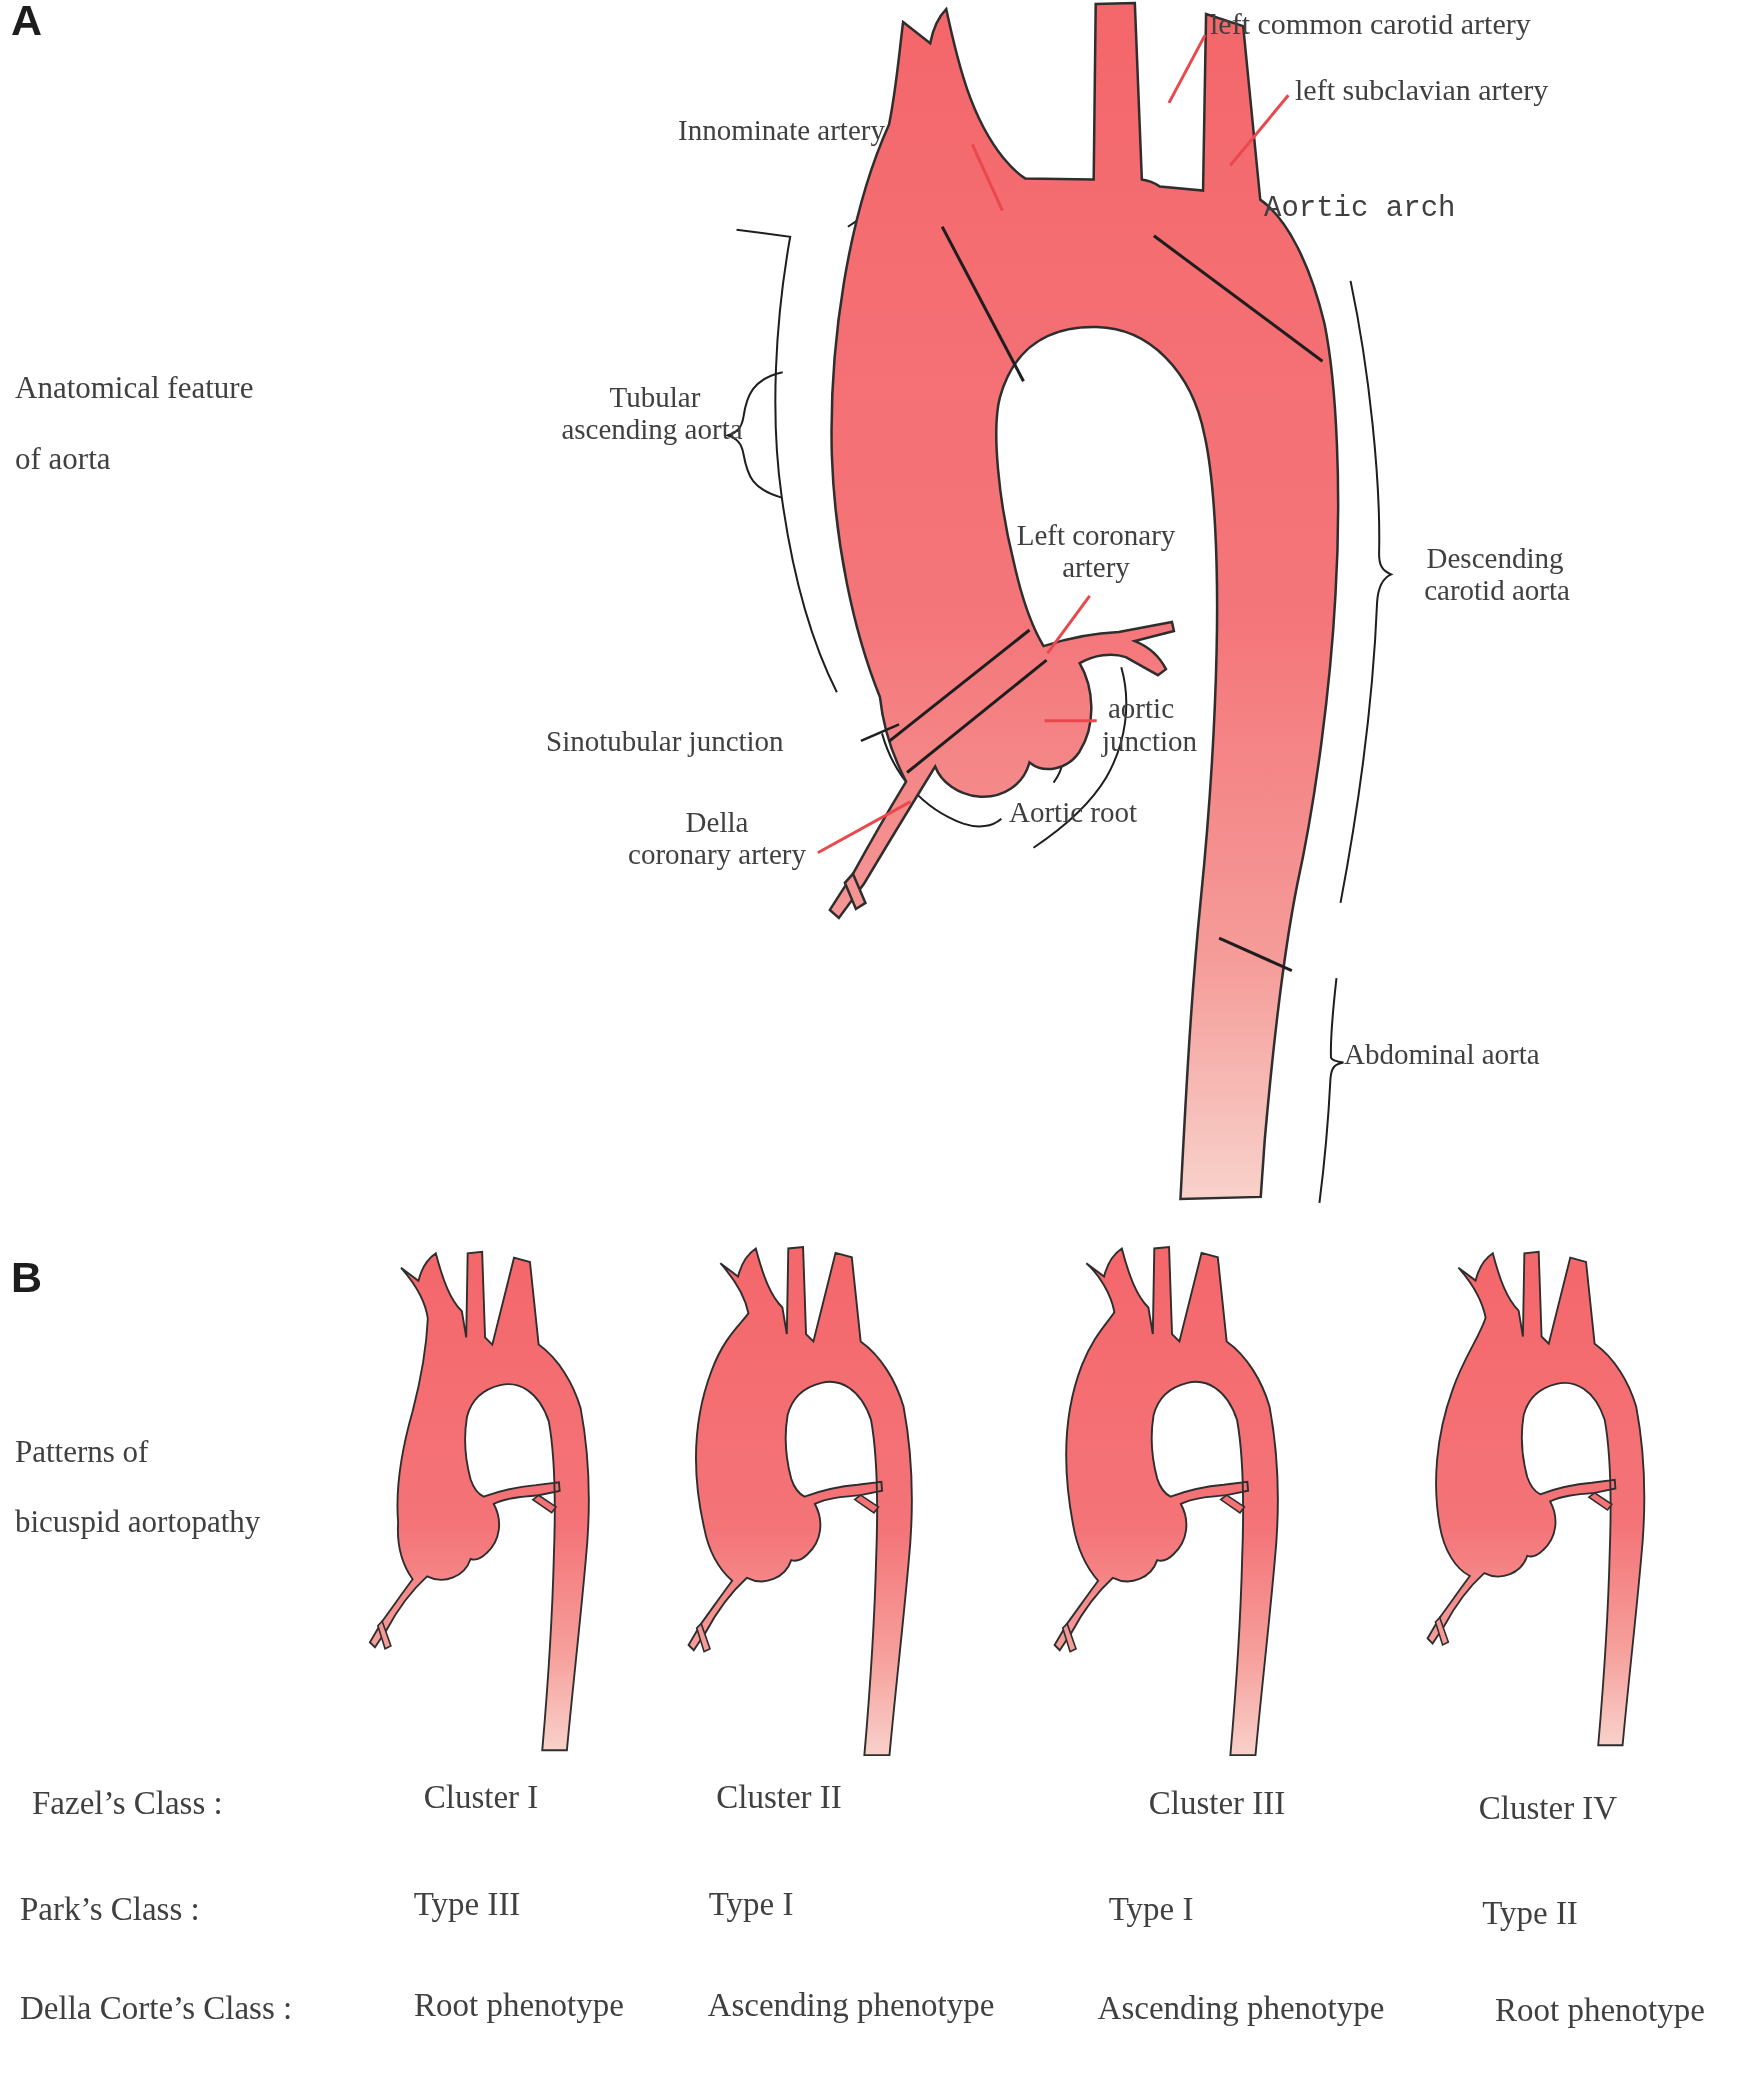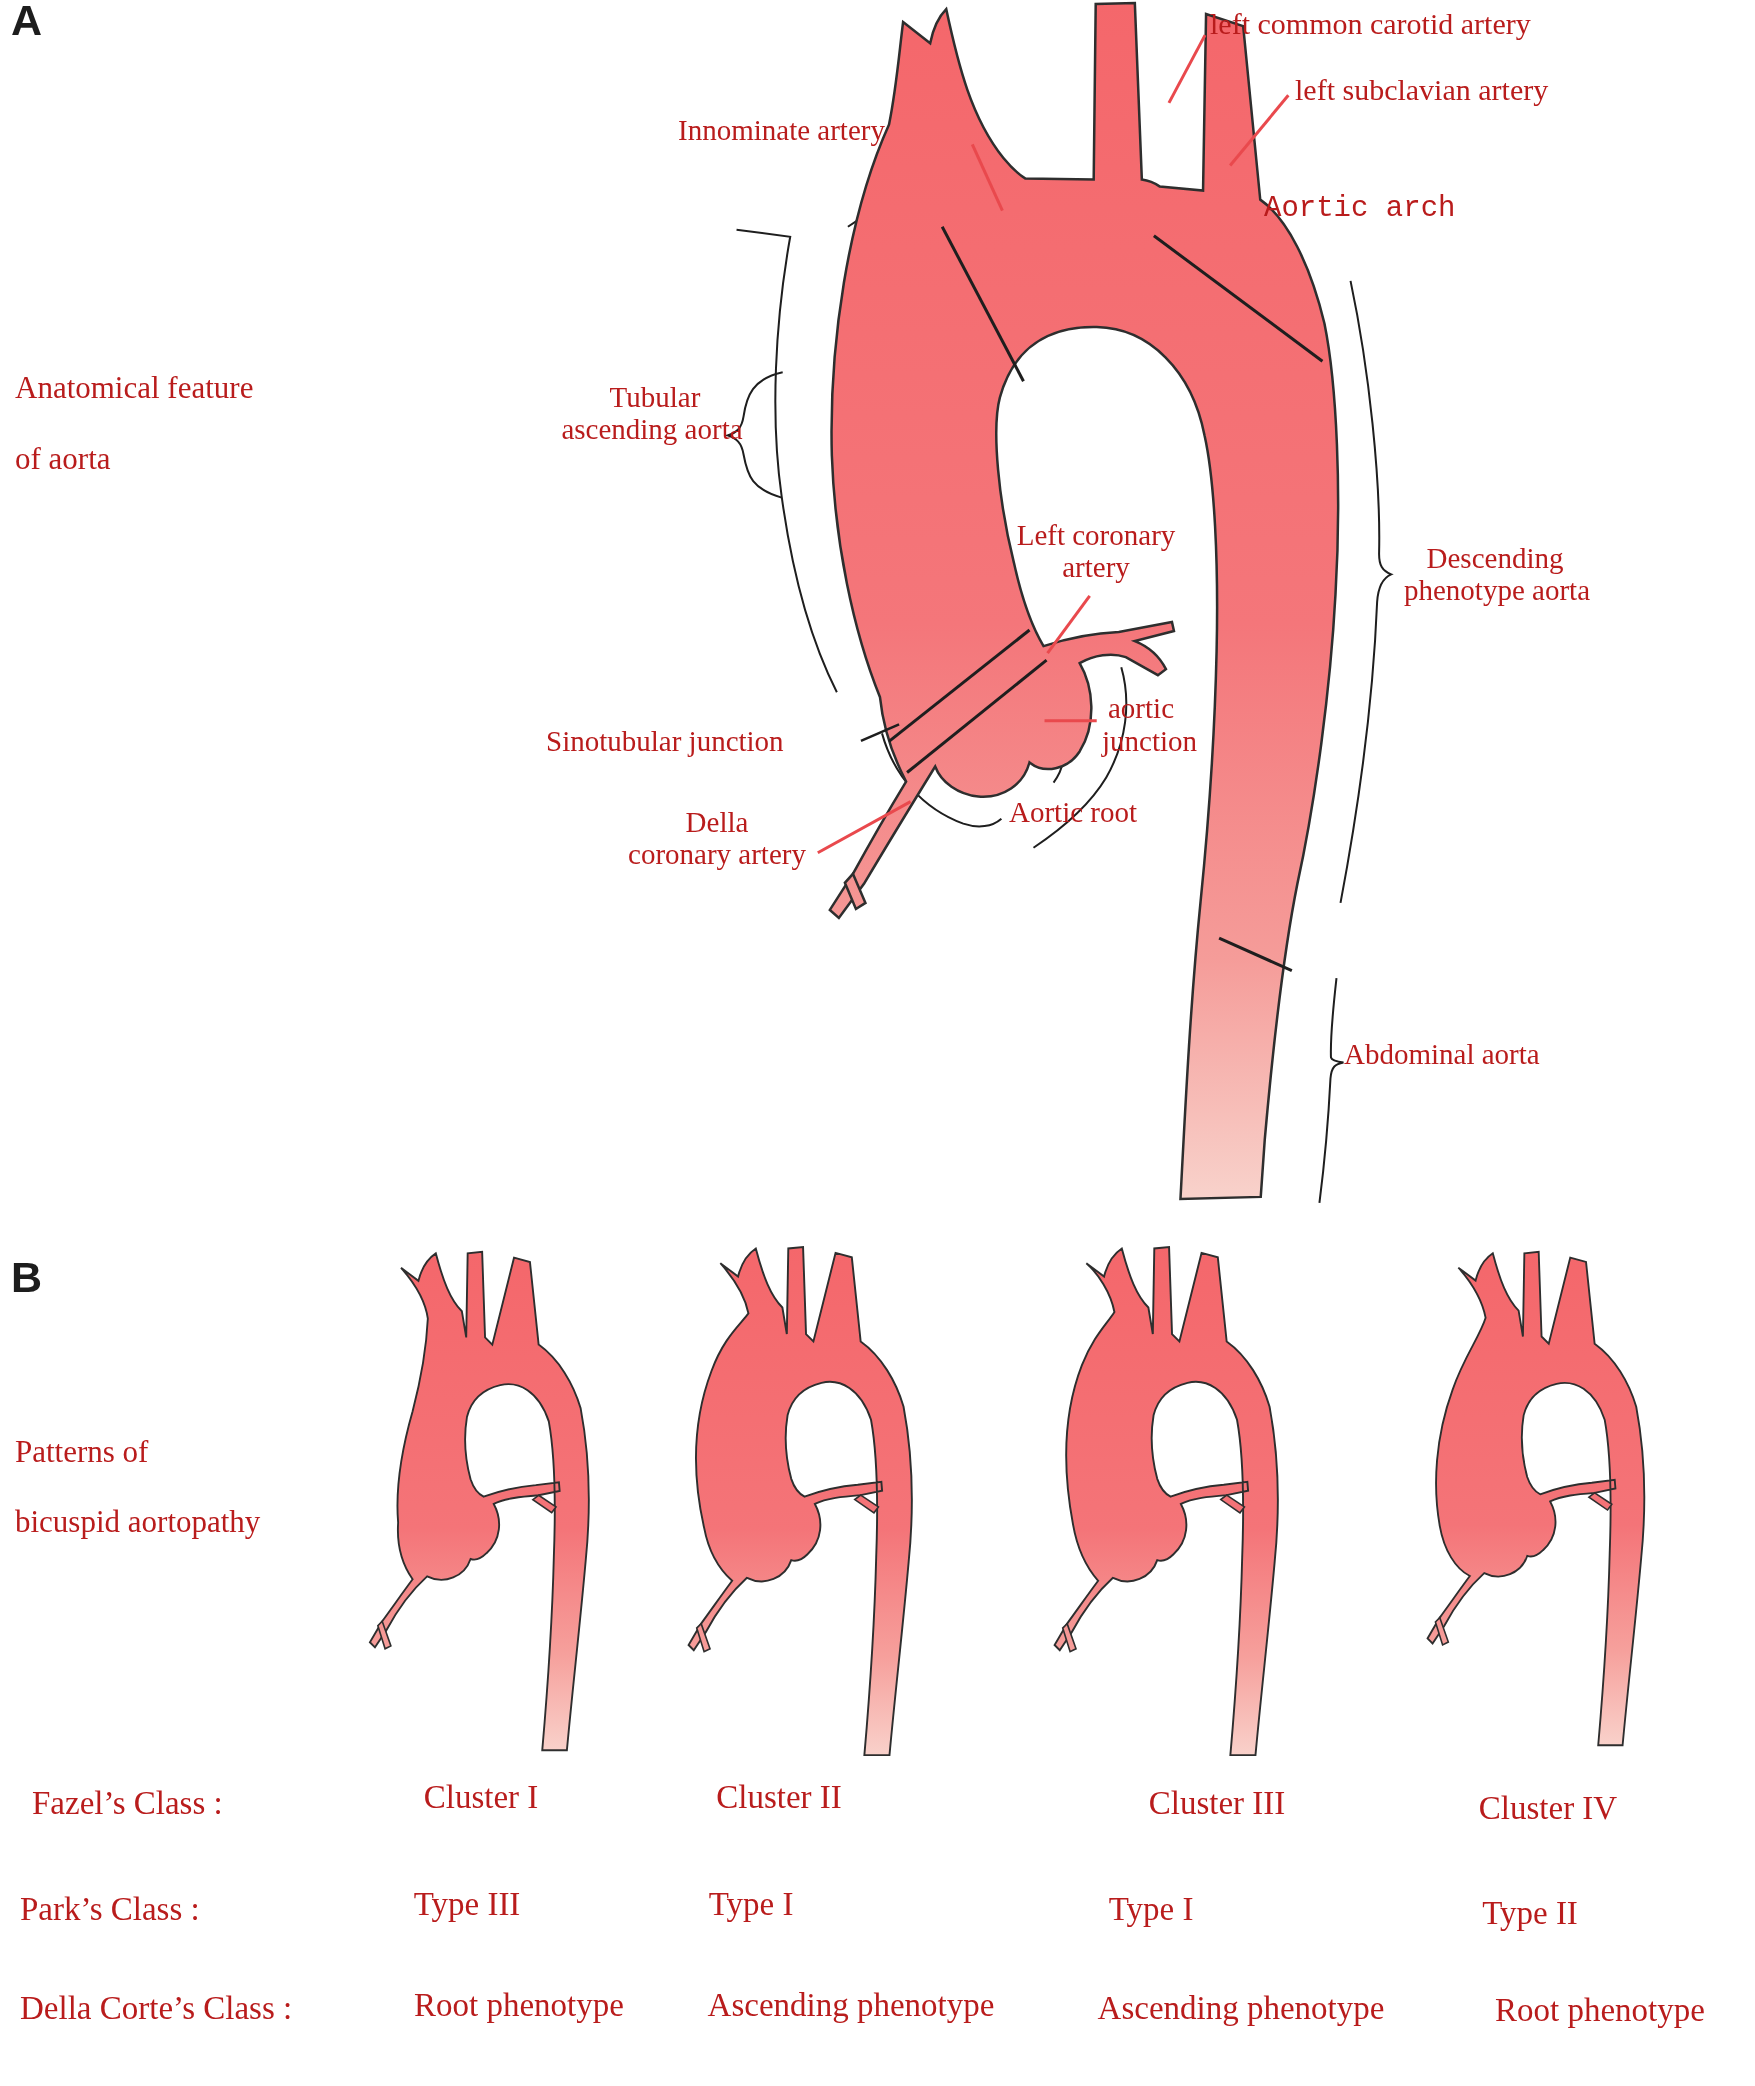--- a/index.html
+++ b/index.html
@@ -6,21 +6,21 @@
   body{
     width:1756px;height:2087px;
     background:#ffffff;
     font-family:"Liberation Serif", serif;
     position:relative;
     overflow:hidden;
   }
   #figure{position:absolute;left:0;top:0;width:1756px;height:2087px;}
   .lbl{
     position:absolute;
-    color:#b91c1c;
+    color:#404040;
     white-space:nowrap;
     font-family:"Liberation Serif", serif;
     line-height:1.05;
   }
   .c{transform:translateX(-50%);text-align:left;}
   .panel-letter{
     position:absolute;
     font-family:"Liberation Sans", sans-serif;
     font-weight:bold;
     font-size:43px;
@@ -114,21 +114,21 @@
   <div class="lbl fs58" style="left:678px;top:115px;">Innominate artery</div>
   <div class="lbl fs58" style="left:1264px;top:194px;font-family:Liberation Mono, monospace;">Aortic arch</div>
 
   <div class="lbl fs62" style="left:15px;top:372px;">Anatomical feature</div>
   <div class="lbl fs62" style="left:15px;top:443px;">of aorta</div>
 
   <div class="lbl fs58 c" style="left:655px;top:382px;">Tubular</div>
   <div class="lbl fs58 c" style="left:652px;top:414px;font-family:Liberation Serif, serif;">ascending aorta</div>
 
   <div class="lbl fs58 c" style="left:1495px;top:543px;">Descending</div>
-  <div class="lbl fs58 c" style="left:1497px;top:575px;">phenotype aorta</div>
+  <div class="lbl fs58 c" style="left:1497px;top:575px;">carotid aorta</div>
 
   <div class="lbl fs58 c" style="left:1096px;top:520px;">Left coronary</div>
   <div class="lbl fs58 c" style="left:1096px;top:552px;">artery</div>
 
   <div class="lbl fs58" style="left:1108px;top:693px;">aortic</div>
   <div class="lbl fs58" style="left:1102px;top:726px;">junction</div>
 
   <div class="lbl fs58" style="left:546px;top:726px;">Sinotubular junction</div>
   <div class="lbl fs58" style="left:1009px;top:797px;">Aortic root</div>
 

